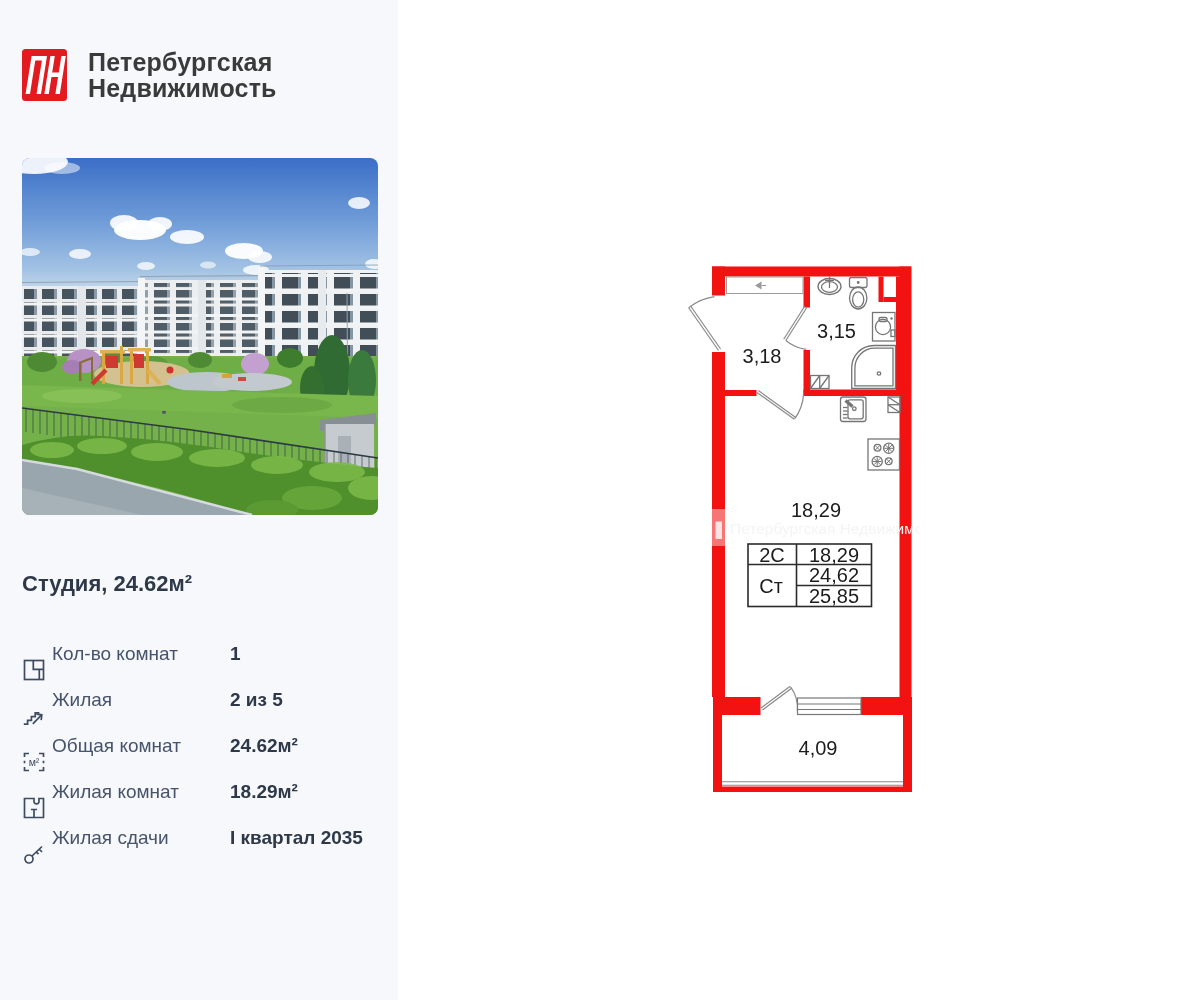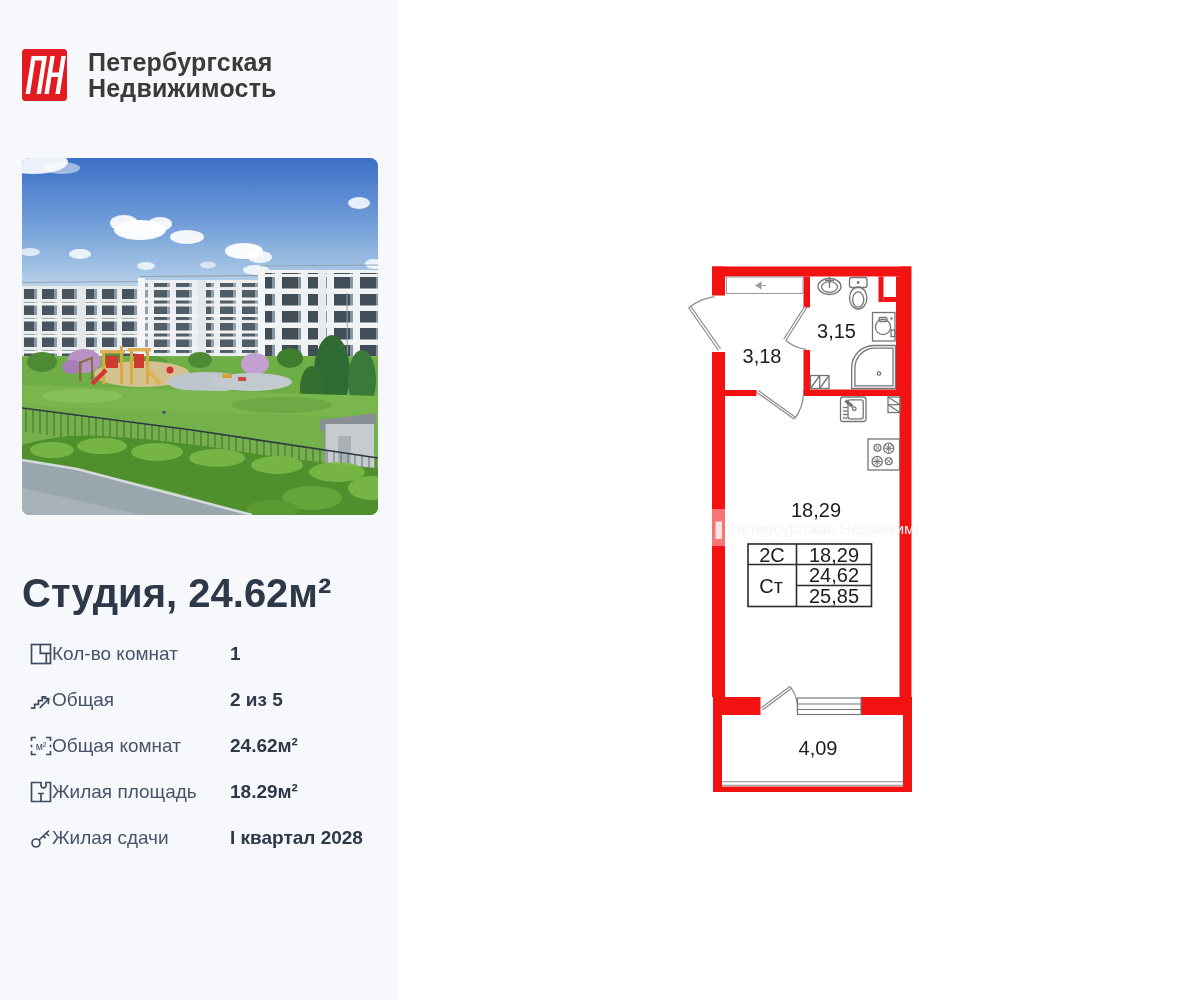--- a/index.html
+++ b/index.html
@@ -3,23 +3,23 @@
 <meta charset="utf-8">
 <title>Студия, 24.62м²</title>
 <style>
   * { margin:0; padding:0; box-sizing:border-box; }
   html,body { width:1200px; height:1000px; background:#ffffff; font-family:"Liberation Sans", sans-serif; }
   #page { position:relative; width:1118px; height:1000px; overflow:hidden; }
   .sidebar { position:absolute; left:0; top:0; width:398px; height:1000px; background:#f7f8fb; }
   .logo { position:absolute; left:22px; top:49px; width:45px; height:52px; }
   .brand { position:absolute; left:88px; top:50px; font-size:25px; line-height:25.5px; font-weight:700; color:#3a3a3a; letter-spacing:0.2px; }
   .photo { position:absolute; left:22px; top:158px; width:356px; height:357px; border-radius:8px; overflow:hidden; }
-  .h1 { position:absolute; left:22px; top:571px; font-size:40px; font-weight:700; color:#2d3849; letter-spacing:0; }
+  .h1 { position:absolute; left:22px; top:571px; font-size:22px; font-weight:700; color:#2d3849; letter-spacing:0; }
   .row { position:absolute; left:22px; width:370px; height:24px; }
-  .row .ic { position:absolute; left:0; top:0; width:24px; height:24px;margin-left:7px; }
+  .row .ic { position:absolute; left:0; top:16px; width:24px; height:24px; }
   .row .lb { position:absolute; left:30px; top:1px; font-size:19px; color:#46536b; }
   .row .vl { position:absolute; left:208px; top:1px; font-size:19px; font-weight:700; color:#2d3849; }
 </style>
 </head>
 <body>
 <div id="page">
 
   <div class="sidebar"></div>
 
   <div class="logo">
@@ -251,21 +251,21 @@
     <span class="lb">Кол-во комнат</span>
       <span class="vl">1</span>
   </div>
 
   <div class="row" style="top:688px;">
     <span class="ic"><svg width="24" height="24" viewBox="0 0 24 24" fill="none" stroke="#3e4c63" stroke-width="1.7">
       <path d="M1.8 20.2 H5.6 V16.4 H9.4 V12.6 H13.2 V8.8 H17.4"></path>
       <path d="M10.8 19.8 L19.4 11.2"></path>
       <path d="M14.4 10.2 L19.8 10.8 L19.2 16.2"></path>
     </svg></span>
-    <span class="lb">Общая</span>
+    <span class="lb">Жилая</span>
       <span class="vl">2 из 5</span>
   </div>
 
   <div class="row" style="top:734px;">
     <span class="ic"><svg width="24" height="24" viewBox="0 0 24 24" fill="none" stroke="#3e4c63" stroke-width="1.7">
       <path d="M2.5 7 V3.5 H7"></path>
           <path d="M17 3.5 H21.5 V7"></path>
       <path d="M21.5 17 V20.5 H17"></path>
           <path d="M7 20.5 H2.5 V17"></path>
       <path d="M2.5 10.8 V13.2 M21.5 10.8 V13.2"></path>
@@ -273,31 +273,31 @@
     </svg></span>
     <span class="lb">Общая комнат</span>
       <span class="vl">24.62м²</span>
   </div>
 
   <div class="row" style="top:780px;">
     <span class="ic"><svg width="24" height="24" viewBox="0 0 24 24" fill="none" stroke="#3e4c63" stroke-width="1.7">
       <path d="M2.5 21.5 V2.5 H12 V6 A2.6 2.6 0 0 0 17 6 V2.5 H21.5 V21.5 Z"></path>
       <path d="M12 21.5 V13.5 M9 13.5 H15"></path>
     </svg></span>
-    <span class="lb">Жилая площадь</span>
+    <span class="lb">Жилая комнат</span>
       <span class="vl">18.29м²</span>
   </div>
 
   <div class="row" style="top:826px;">
     <span class="ic"><svg width="24" height="24" viewBox="0 0 24 24" fill="none" stroke="#3e4c63" stroke-width="1.7">
       <circle cx="7" cy="17" r="4"></circle>
       <path d="M10 14 L20 4.5 M17 7 L20 10 M14.2 9.8 L16.6 12.2"></path>
     </svg></span>
     <span class="lb">Жилая сдачи</span>
-      <span class="vl">I квартал 2028</span>
+      <span class="vl">I квартал 2035</span>
   </div>
 
   <div style="position:absolute; left:680px; top:255px; width:240px; height:545px;">
     <svg width="240" height="545" viewBox="680 255 240 545">
       <rect x="680" y="255" width="240" height="545" fill="#ffffff"></rect>
       <g fill="#f21212" stroke="none">
 
         <rect x="712" y="266.5" width="199" height="10"></rect>
 
         <rect x="712" y="266.5" width="13" height="29"></rect>

